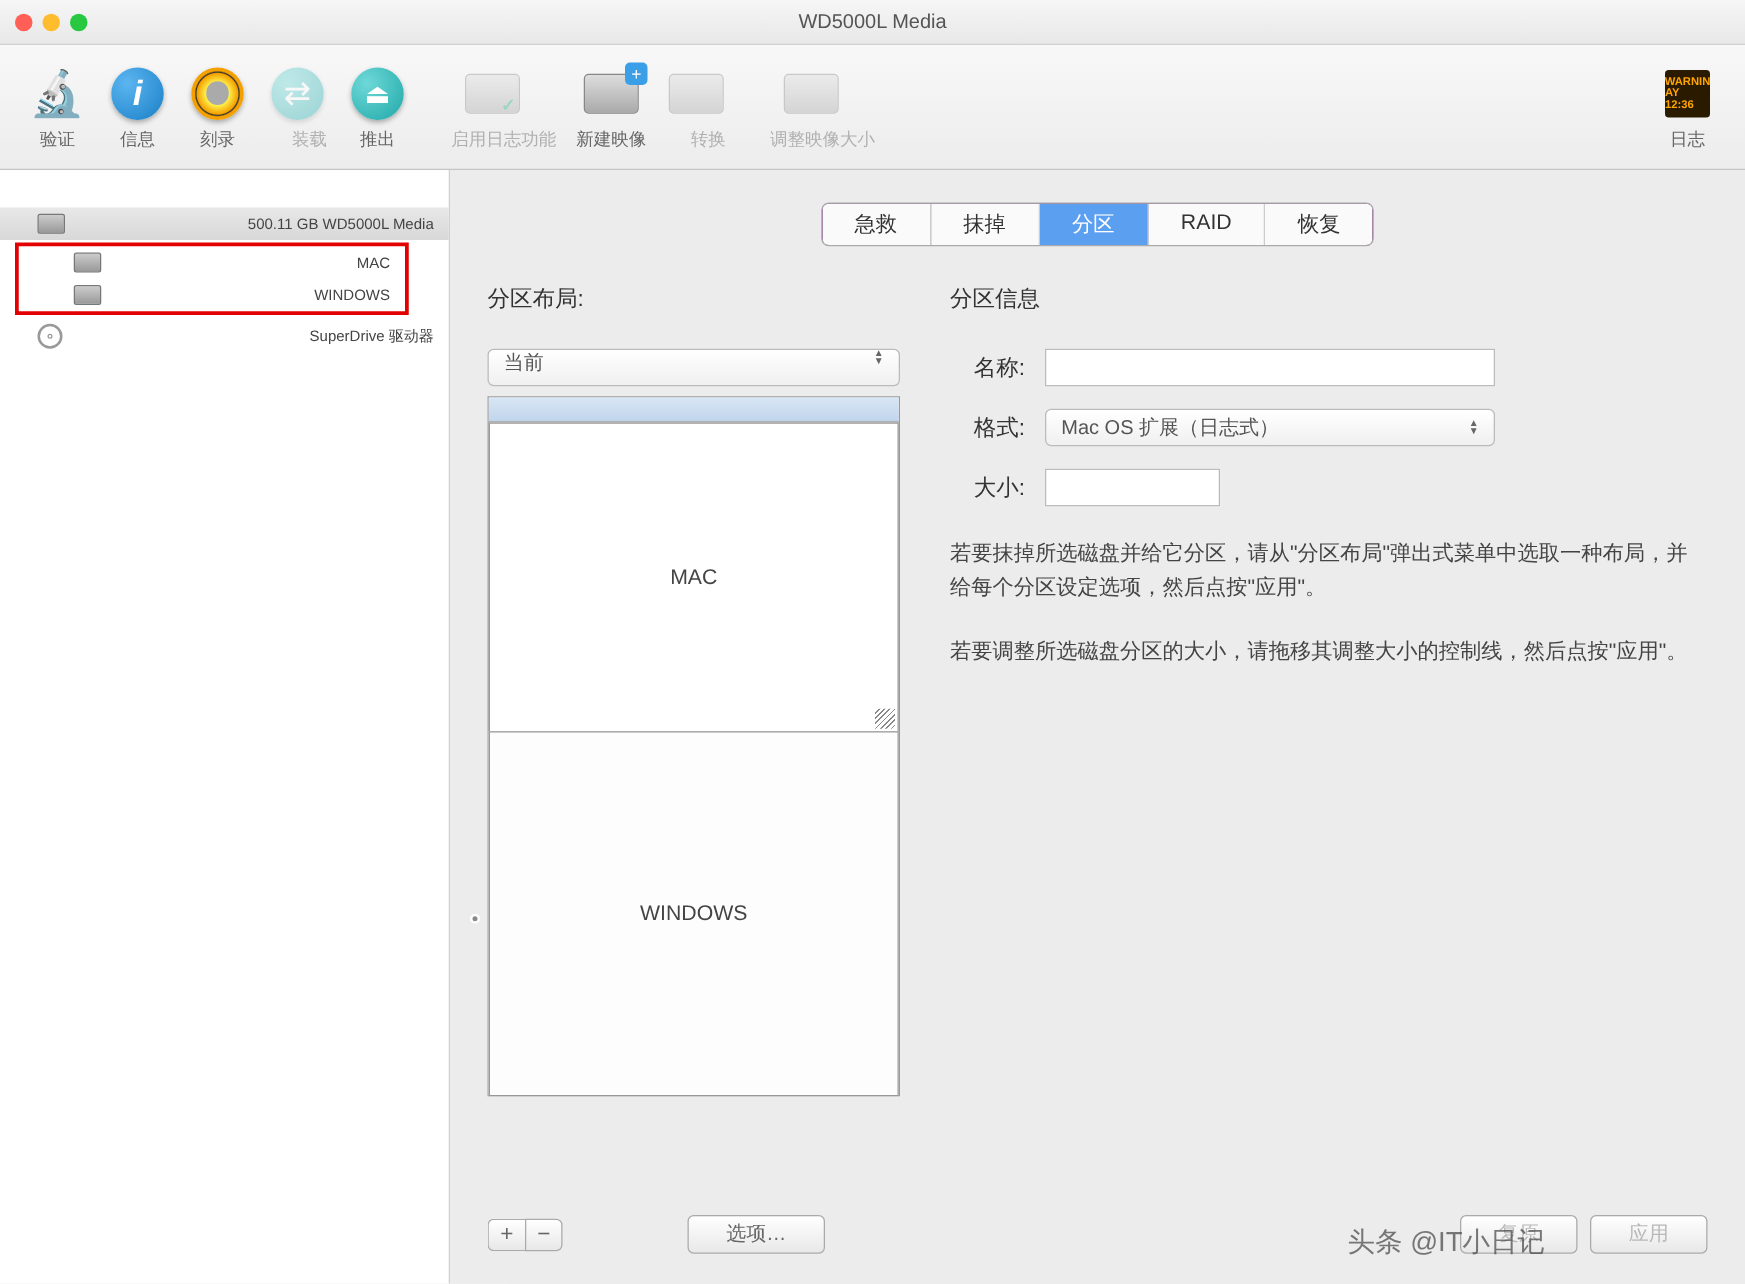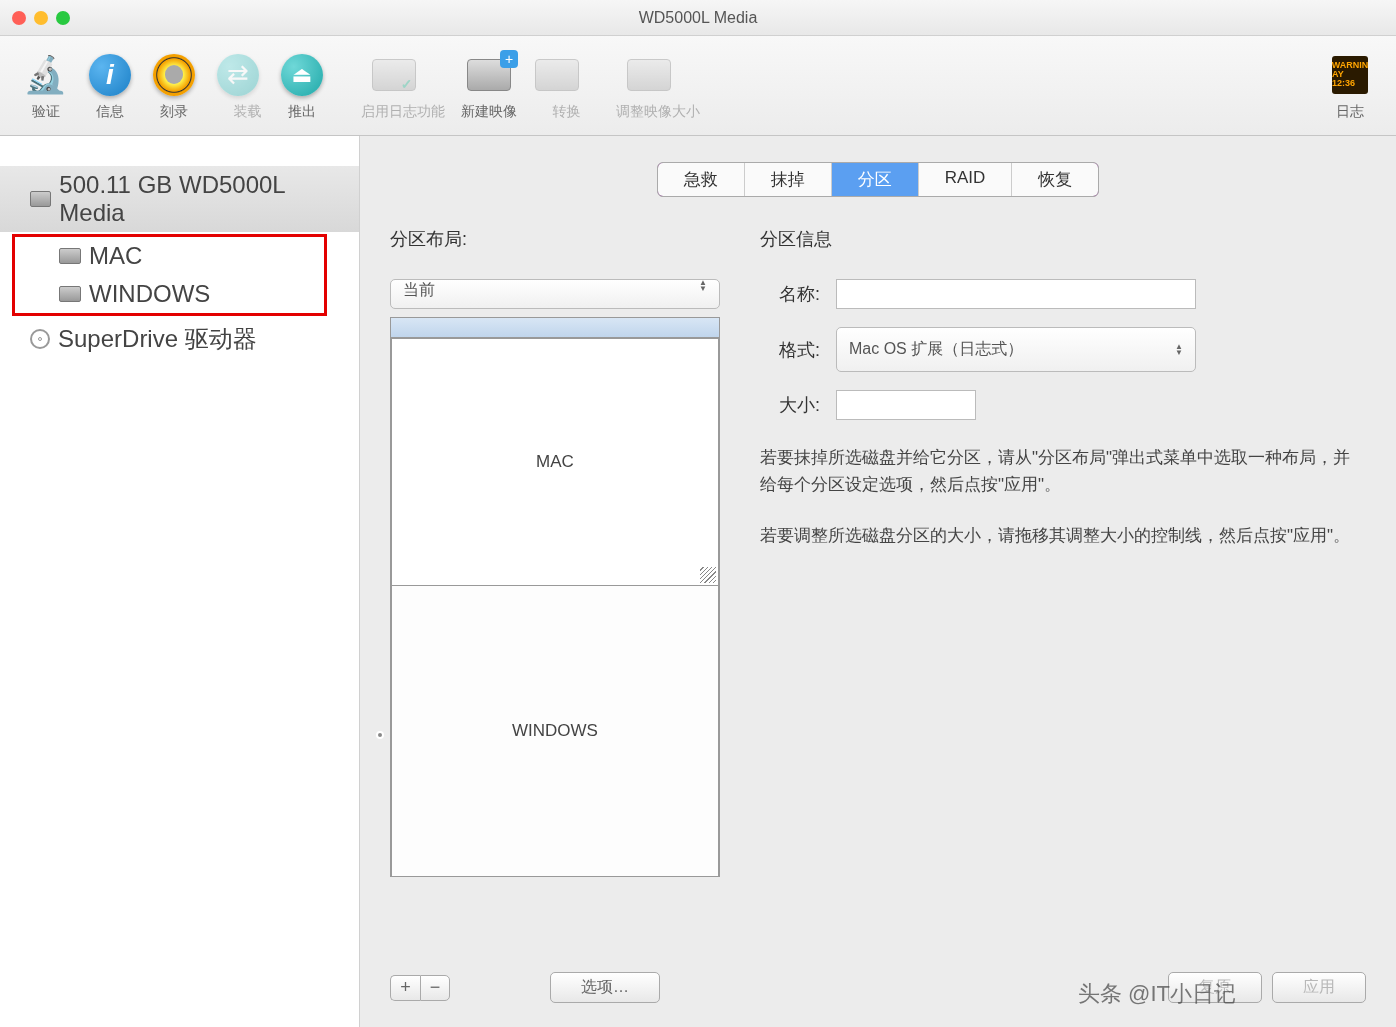--- a/index.html
+++ b/index.html
@@ -30,21 +30,21 @@
     .microscope { color: #666; }
     
     .drive-icn { width: 44px; height: 32px; background: linear-gradient(#ddd, #aaa); border-radius: 4px; border: 1px solid #888; position: relative; }
     .drive-icn::before { content: '✓'; position: absolute; right: 2px; bottom: -2px; color: #2a8; font-size: 14px; font-weight: bold; }
     .drive-icn2 { width: 44px; height: 32px; background: linear-gradient(#ddd, #aaa); border-radius: 4px; border: 1px solid #888; position: relative; }
     .plus-badge { position: absolute; top: -10px; right: -8px; background: #3b9fe8; color: white; width: 18px; height: 18px; border-radius: 4px; font-size: 14px; display: flex; align-items: center; justify-content: center; }
     .warn-badge { width: 36px; height: 38px; background: #2a1a00; color: #ffa500; font-size: 9px; font-weight: bold; display: flex; flex-direction: column; align-items: center; justify-content: center; border-radius: 3px; line-height: 1; }
     
     .main { display: flex; height: calc(100% - 136px); }
     .sidebar { width: 360px; background: #fff; border-right: 1px solid #d0d0d0; padding-top: 30px; }
-    .sb-item { padding: 5px 12px; display: flex; align-items: center; gap: 8px; font-size: 24px; color: #444; cursor: pointer; }
+    .sb-item { padding: 5px 12px; display: flex; align-items: center; gap: 8px; font-size: 12px; color: #444; cursor: pointer; justify-content: space-between; }
     .sb-item.lvl1 { padding-left: 30px; }
     .sb-item.sel { background: linear-gradient(#e8e8e8, #d8d8d8); }
     .sb-drive-icon { width: 22px; height: 16px; background: linear-gradient(#ccc,#999); border: 1px solid #777; border-radius: 2px; }
     .sb-cd-icon { width: 20px; height: 20px; border: 2px solid #999; border-radius: 50%; position: relative; }
     .sb-cd-icon::after { content: ''; position: absolute; inset: 35%; border: 1px solid #999; border-radius: 50%; }
     .red-box { border: 3px solid #e30000; margin: 2px 32px 2px 12px; }
     .red-box .sb-item { padding-left: 44px; }
     
     .content { flex: 1; background: #ececec; padding: 0 30px; display: flex; flex-direction: column; }
     .tabs { display: flex; justify-content: center; margin-top: 26px; }
@@ -67,21 +67,21 @@
     .part1 { height: 248px; }
     .part2 { height: 292px; background: #fdfdfd; }
     .resize-handle { position: absolute; bottom: 2px; right: 2px; width: 16px; height: 16px; background: repeating-linear-gradient(135deg, transparent 0 2px, #888 2px 3px); }
     .drag-handle { position: absolute; left: -16px; top: 50%; width: 8px; height: 8px; background: #888; border-radius: 50%; border: 2px solid #fff; }
     
     .form-row { display: flex; align-items: center; gap: 16px; margin-bottom: 18px; }
     .form-label { width: 60px; text-align: right; font-size: 18px; color: #333; }
     .text-input { height: 30px; border: 1px solid #bbb; background: #fff; border-radius: 0; padding: 0 8px; font-size: 15px; }
     .ti-name { width: 360px; }
     .ti-size { width: 140px; }
-    .select-fmt { width: 360px; height: 45px; background: linear-gradient(#fff,#f0f0f0); border: 1px solid #bbb; border-radius: 5px; padding: 0 12px; display: flex; align-items: center; justify-content: space-between; font-size: 16px; color: #555; cursor: pointer; }
+    .select-fmt { width: 360px; height: 30px; background: linear-gradient(#fff,#f0f0f0); border: 1px solid #bbb; border-radius: 5px; padding: 0 12px; display: flex; align-items: center; justify-content: space-between; font-size: 16px; color: #555; cursor: pointer; }
     
     .info-text { font-size: 17px; color: #444; line-height: 1.6; margin-top: 24px; }
     
     .bottom-bar { display: flex; align-items: center; gap: 10px; padding: 14px 0 24px; }
     .sq-btn { width: 30px; height: 26px; background: linear-gradient(#fff,#e8e8e8); border: 1px solid #aaa; border-radius: 5px; display: flex; align-items: center; justify-content: center; font-size: 18px; color: #666; cursor: pointer; }
     .sq-group { display: flex; }
     .sq-group .sq-btn:first-child { border-radius: 5px 0 0 5px; border-right: none; }
     .sq-group .sq-btn:last-child { border-radius: 0 5px 5px 0; }
     .pill-btn { padding: 4px 30px; background: linear-gradient(#fff,#e8e8e8); border: 1px solid #aaa; border-radius: 5px; font-size: 16px; color: #666; cursor: pointer; }
     .pill-btn.disabled { color: #b8b8b8; }

